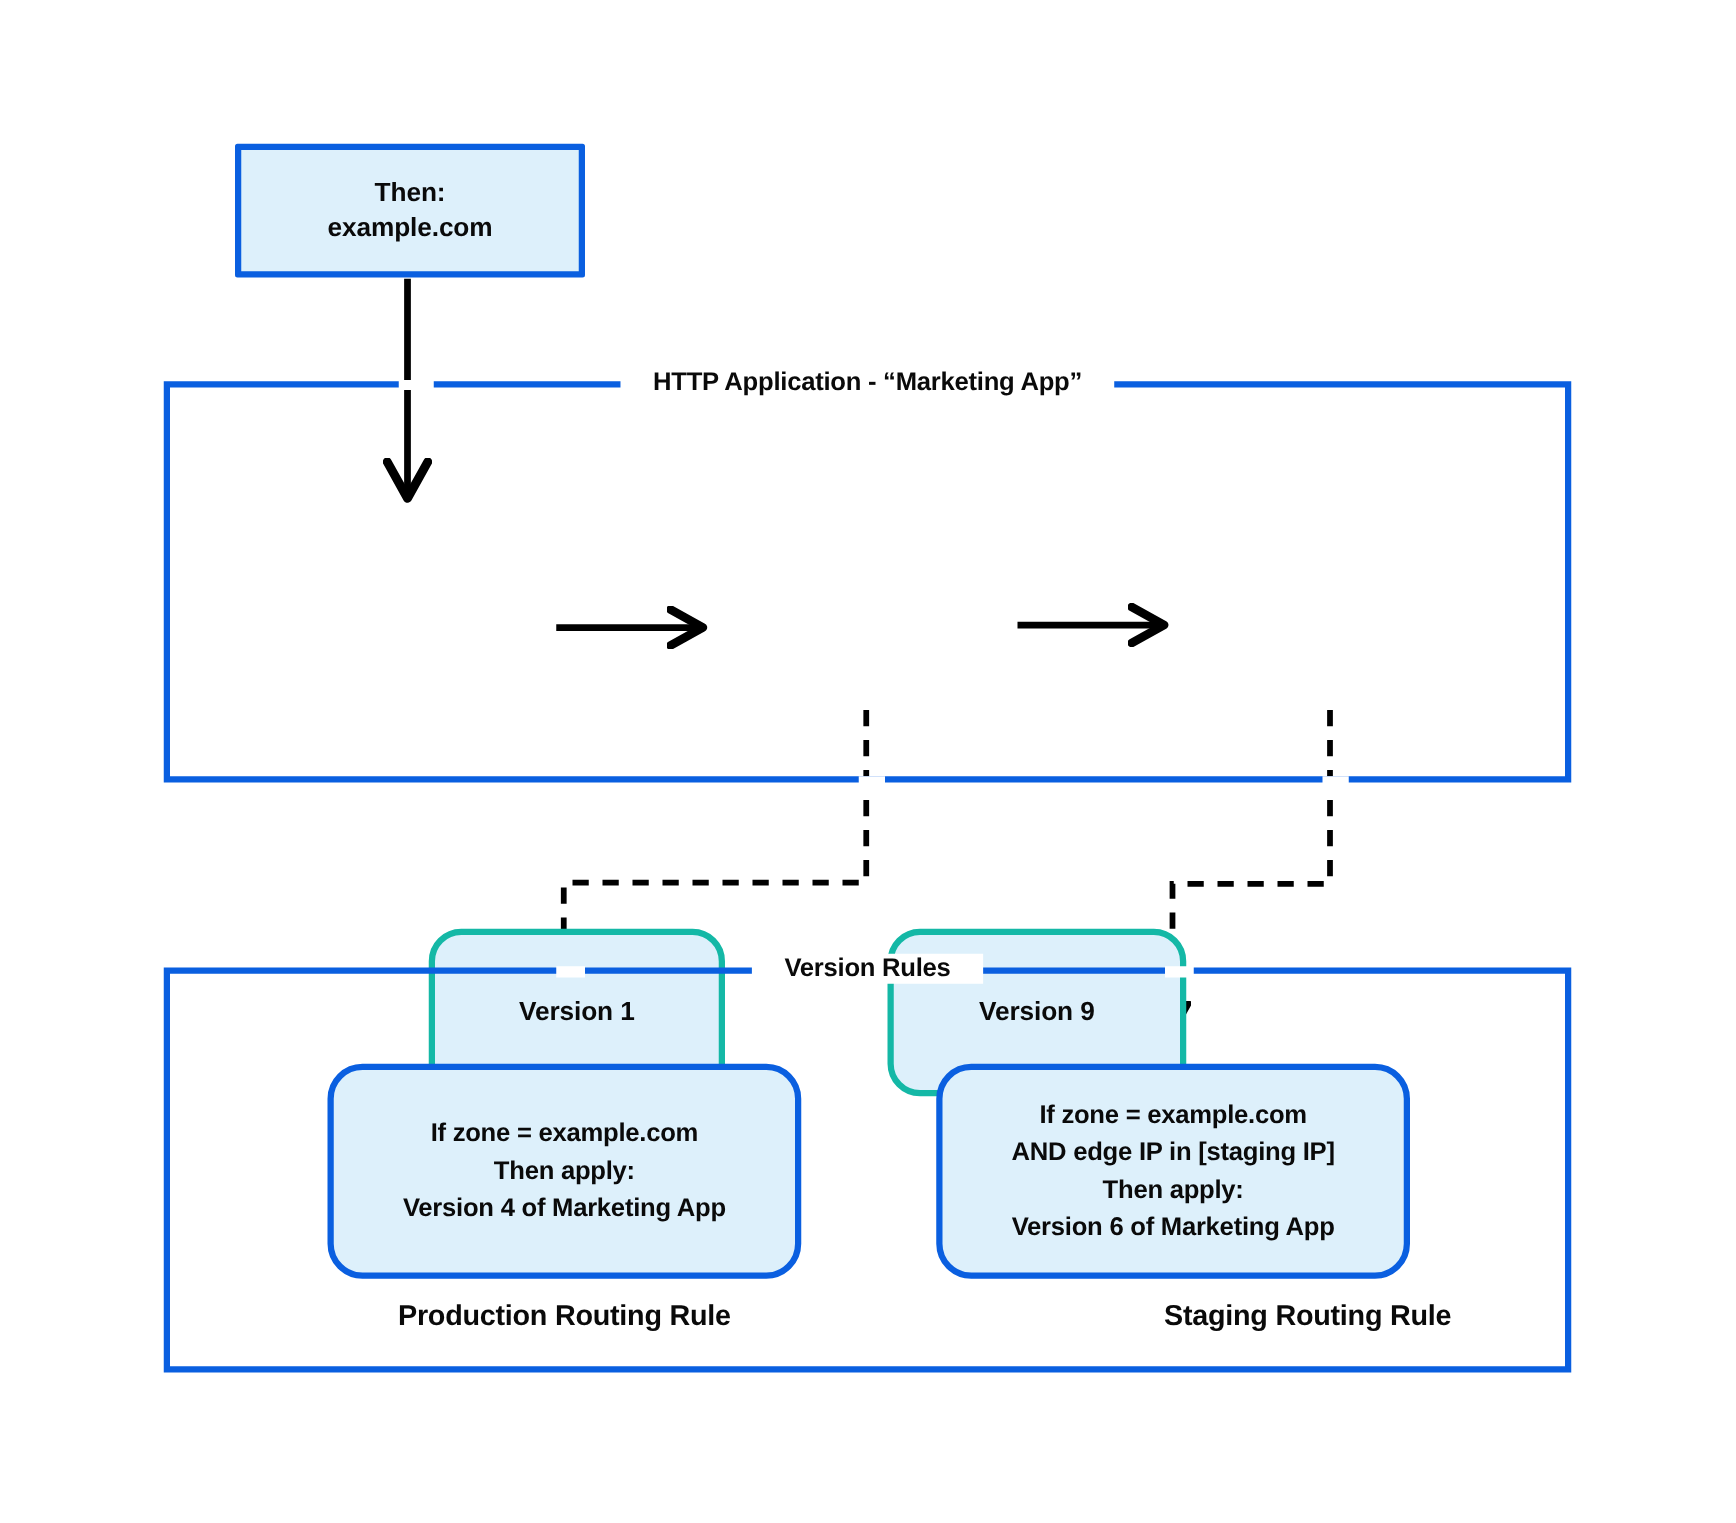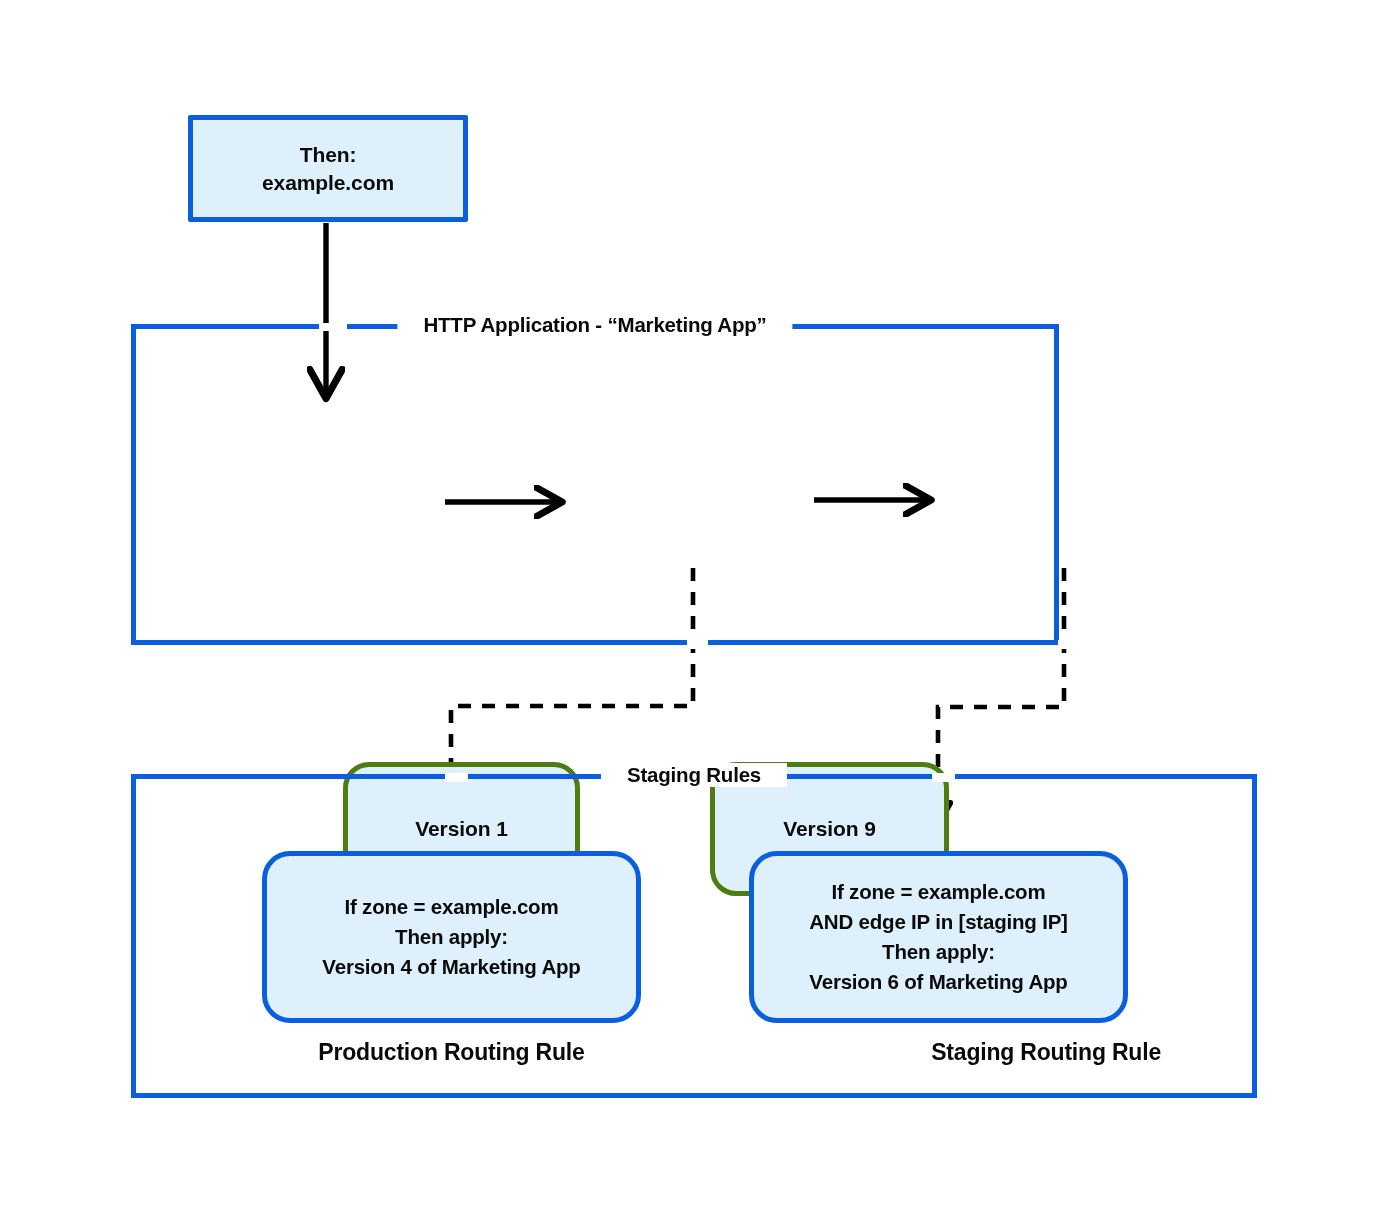--- a/index.html
+++ b/index.html
@@ -50,22 +50,22 @@
 
   
   .group {
     position: absolute;
     box-sizing: border-box;
     border: 5px solid #0a5fe0;
     background: transparent;
   }
   .group-http {
     left: 131px;
-    top: 324px;
-    width: 928px;
+    top: 305px;
+    width: 1126px;
     height: 321px;
   }
   .group-routing {
     left: 131px;
     top: 774px;
     width: 1126px;
     height: 324px;
   }
   
   .group-title {
@@ -85,21 +85,21 @@
   .border-gap {
     position: absolute;
     background: #ffffff;
   }
 
   
   .node {
     position: absolute;
     box-sizing: border-box;
     background: #ddf0fb;
-    border: 5px solid #4d7c0f;
+    border: 5px solid #14b8a6;
     border-radius: 26px;
     display: flex;
     align-items: center;
     justify-content: center;
     text-align: center;
     font-weight: bold;
     font-size: 21px;
     color: #0a0a0a;
     letter-spacing: -0.1px;
   }
@@ -200,21 +200,21 @@
     <div class="node v2">
       <span>Version 9</span>
     </div>
   </div>
 
   <div class="group group-routing">
 
     <div class="border-gap" style="left:309px; top:-6px; width:23px; height:9px;"></div>
     <div class="border-gap" style="left:796px; top:-6px; width:23px; height:9px;"></div>
 
-    <div class="group-title">Staging Rules</div>
+    <div class="group-title">Version Rules</div>
   </div>
 
   <div class="rule-card rule-prod">
     <div>
       <span class="rule-line">If zone = example.com</span>
       <span class="rule-line">Then apply:</span>
       <span class="rule-line">Version 4 of Marketing App</span>
     </div>
   </div>
   <div class="rule-caption cap-prod">Production Routing Rule</div>

